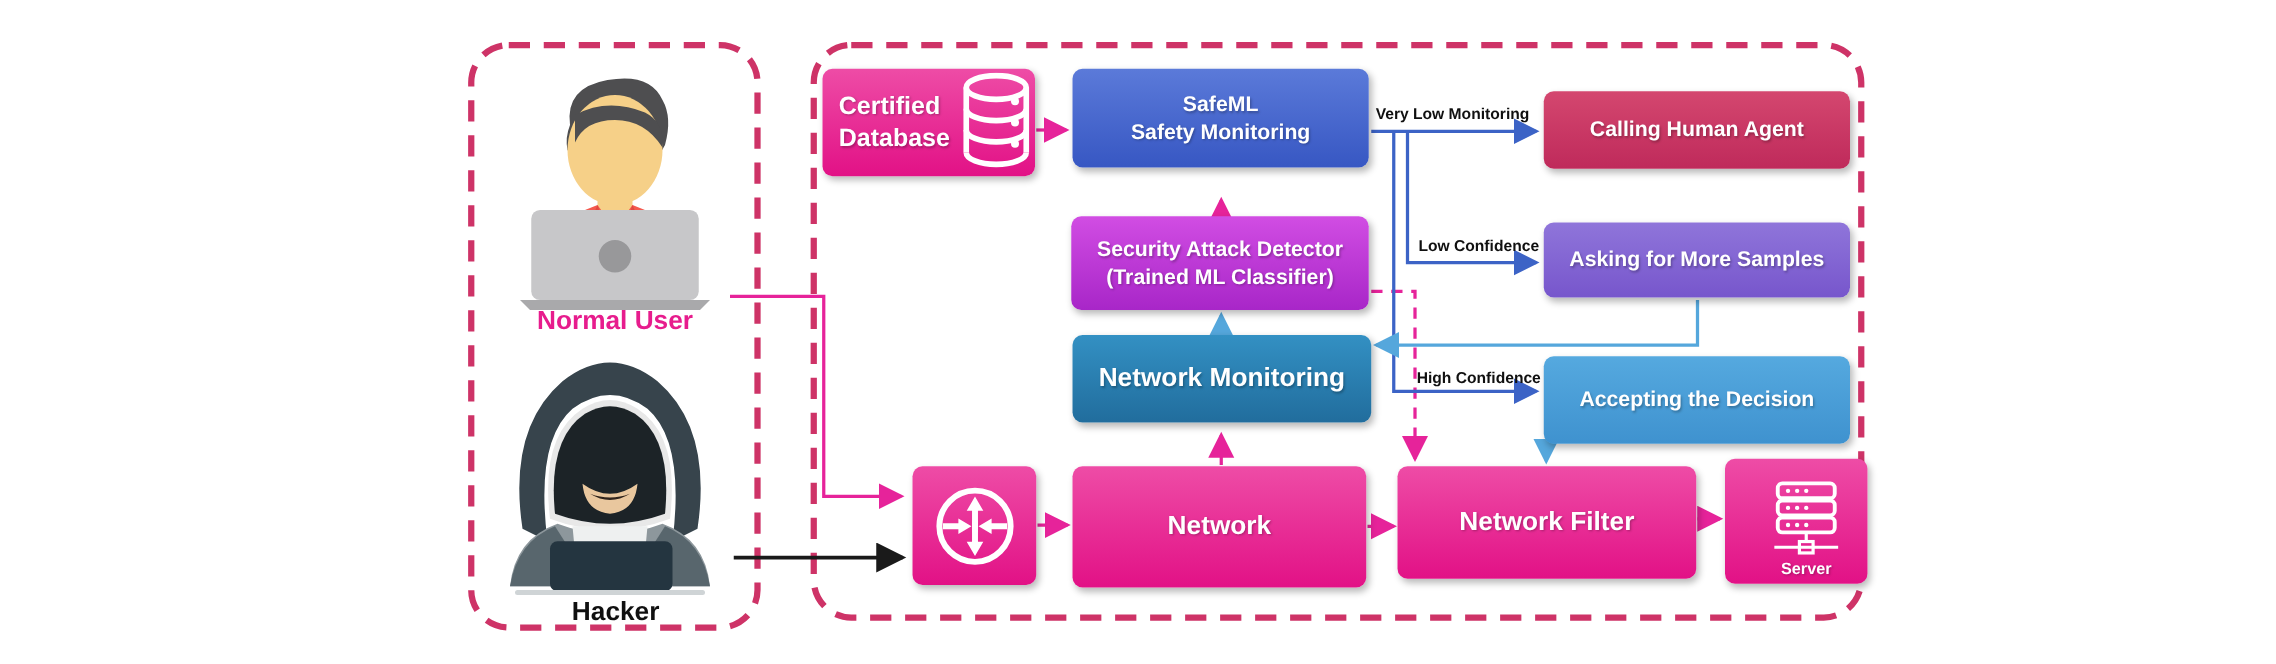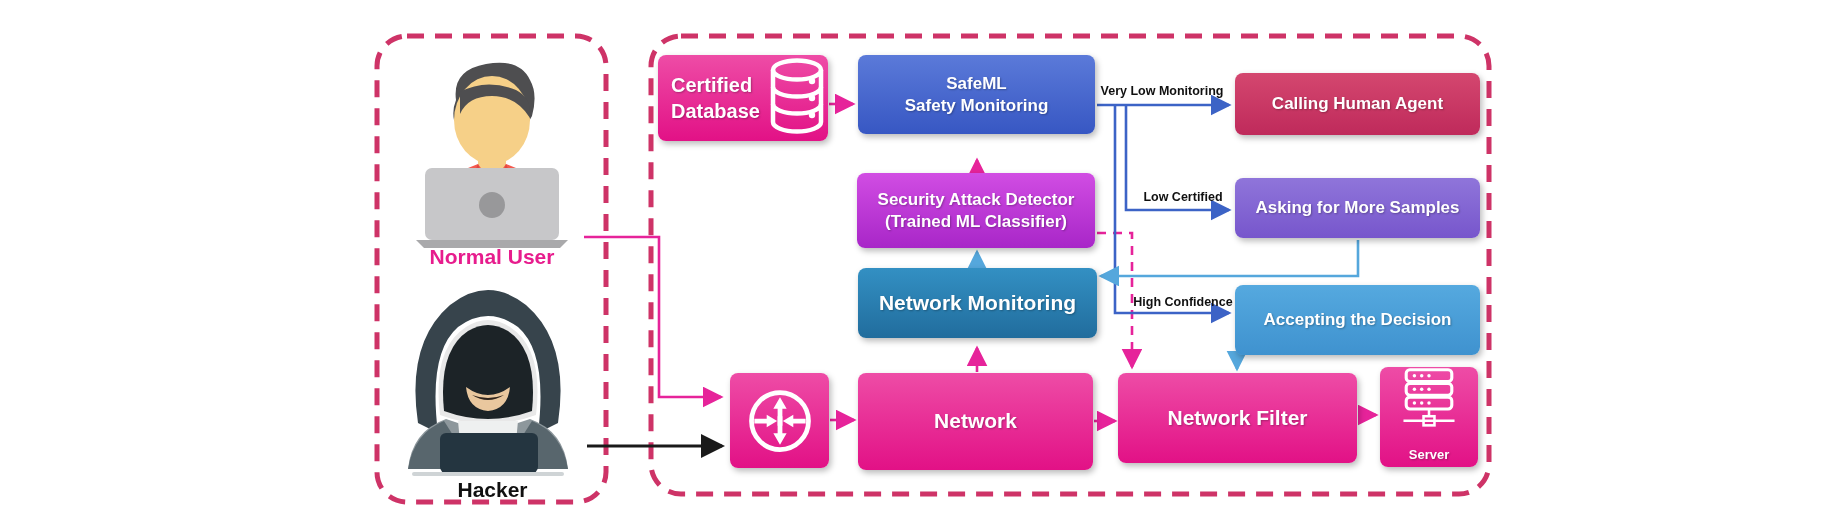--- a/index.html
+++ b/index.html
@@ -27,21 +27,21 @@
   .edge-label{
     position:absolute;font-size:12.5px;font-weight:bold;color:#101010;
     text-align:center;z-index:4;white-space:nowrap;
   }
   .actor-label{position:absolute;font-size:21px;font-weight:bold;text-align:center;z-index:4;}
   #lbl-normal-user{color:#e71c8d;}
   #lbl-hacker{color:#101010;}
   .figure{position:absolute;z-index:2;}
   #certified-database{flex-direction:row;justify-content:flex-start;text-align:left;}
   #certified-database .db-text{font-size:20px;line-height:1.3;padding-left:13px;}
-  #server-node{justify-content:space-between;padding-bottom:4px;}
+  #server-node{justify-content:flex-end;padding-bottom:4px;padding-left:16px;}
   #server-node .server-label{font-size:13px;margin-top:1px;}
 </style>
 </head>
 <body>
 
 <div id="canvas">
 
   <svg class="layer" viewBox="0 0 1821 531">
     <defs>
       <marker id="mM" markerWidth="9" markerHeight="9" refX="7" refY="4" orient="auto">
@@ -188,16 +188,16 @@
 
   <div class="box grad-crimson fs17" style="left:1235px;top:73px;width:245px;height:62px;">
     <span>Calling Human Agent</span>
   </div>
 
   <div class="box grad-sky fs17" style="left:1235px;top:285px;width:245px;height:70px;">
     <span>Accepting the Decision</span>
   </div>
 
   <div class="edge-label" style="left:1098px;top:84px;width:128px;">Very Low Monitoring</div>
-  <div class="edge-label" style="left:1133px;top:190px;width:100px;">Low Certified</div>
+  <div class="edge-label" style="left:1133px;top:190px;width:100px;">Low Confidence</div>
   <div class="edge-label" style="left:1133px;top:295px;width:100px;">High Confidence</div>
 
 </div>
 
 </body></html>

